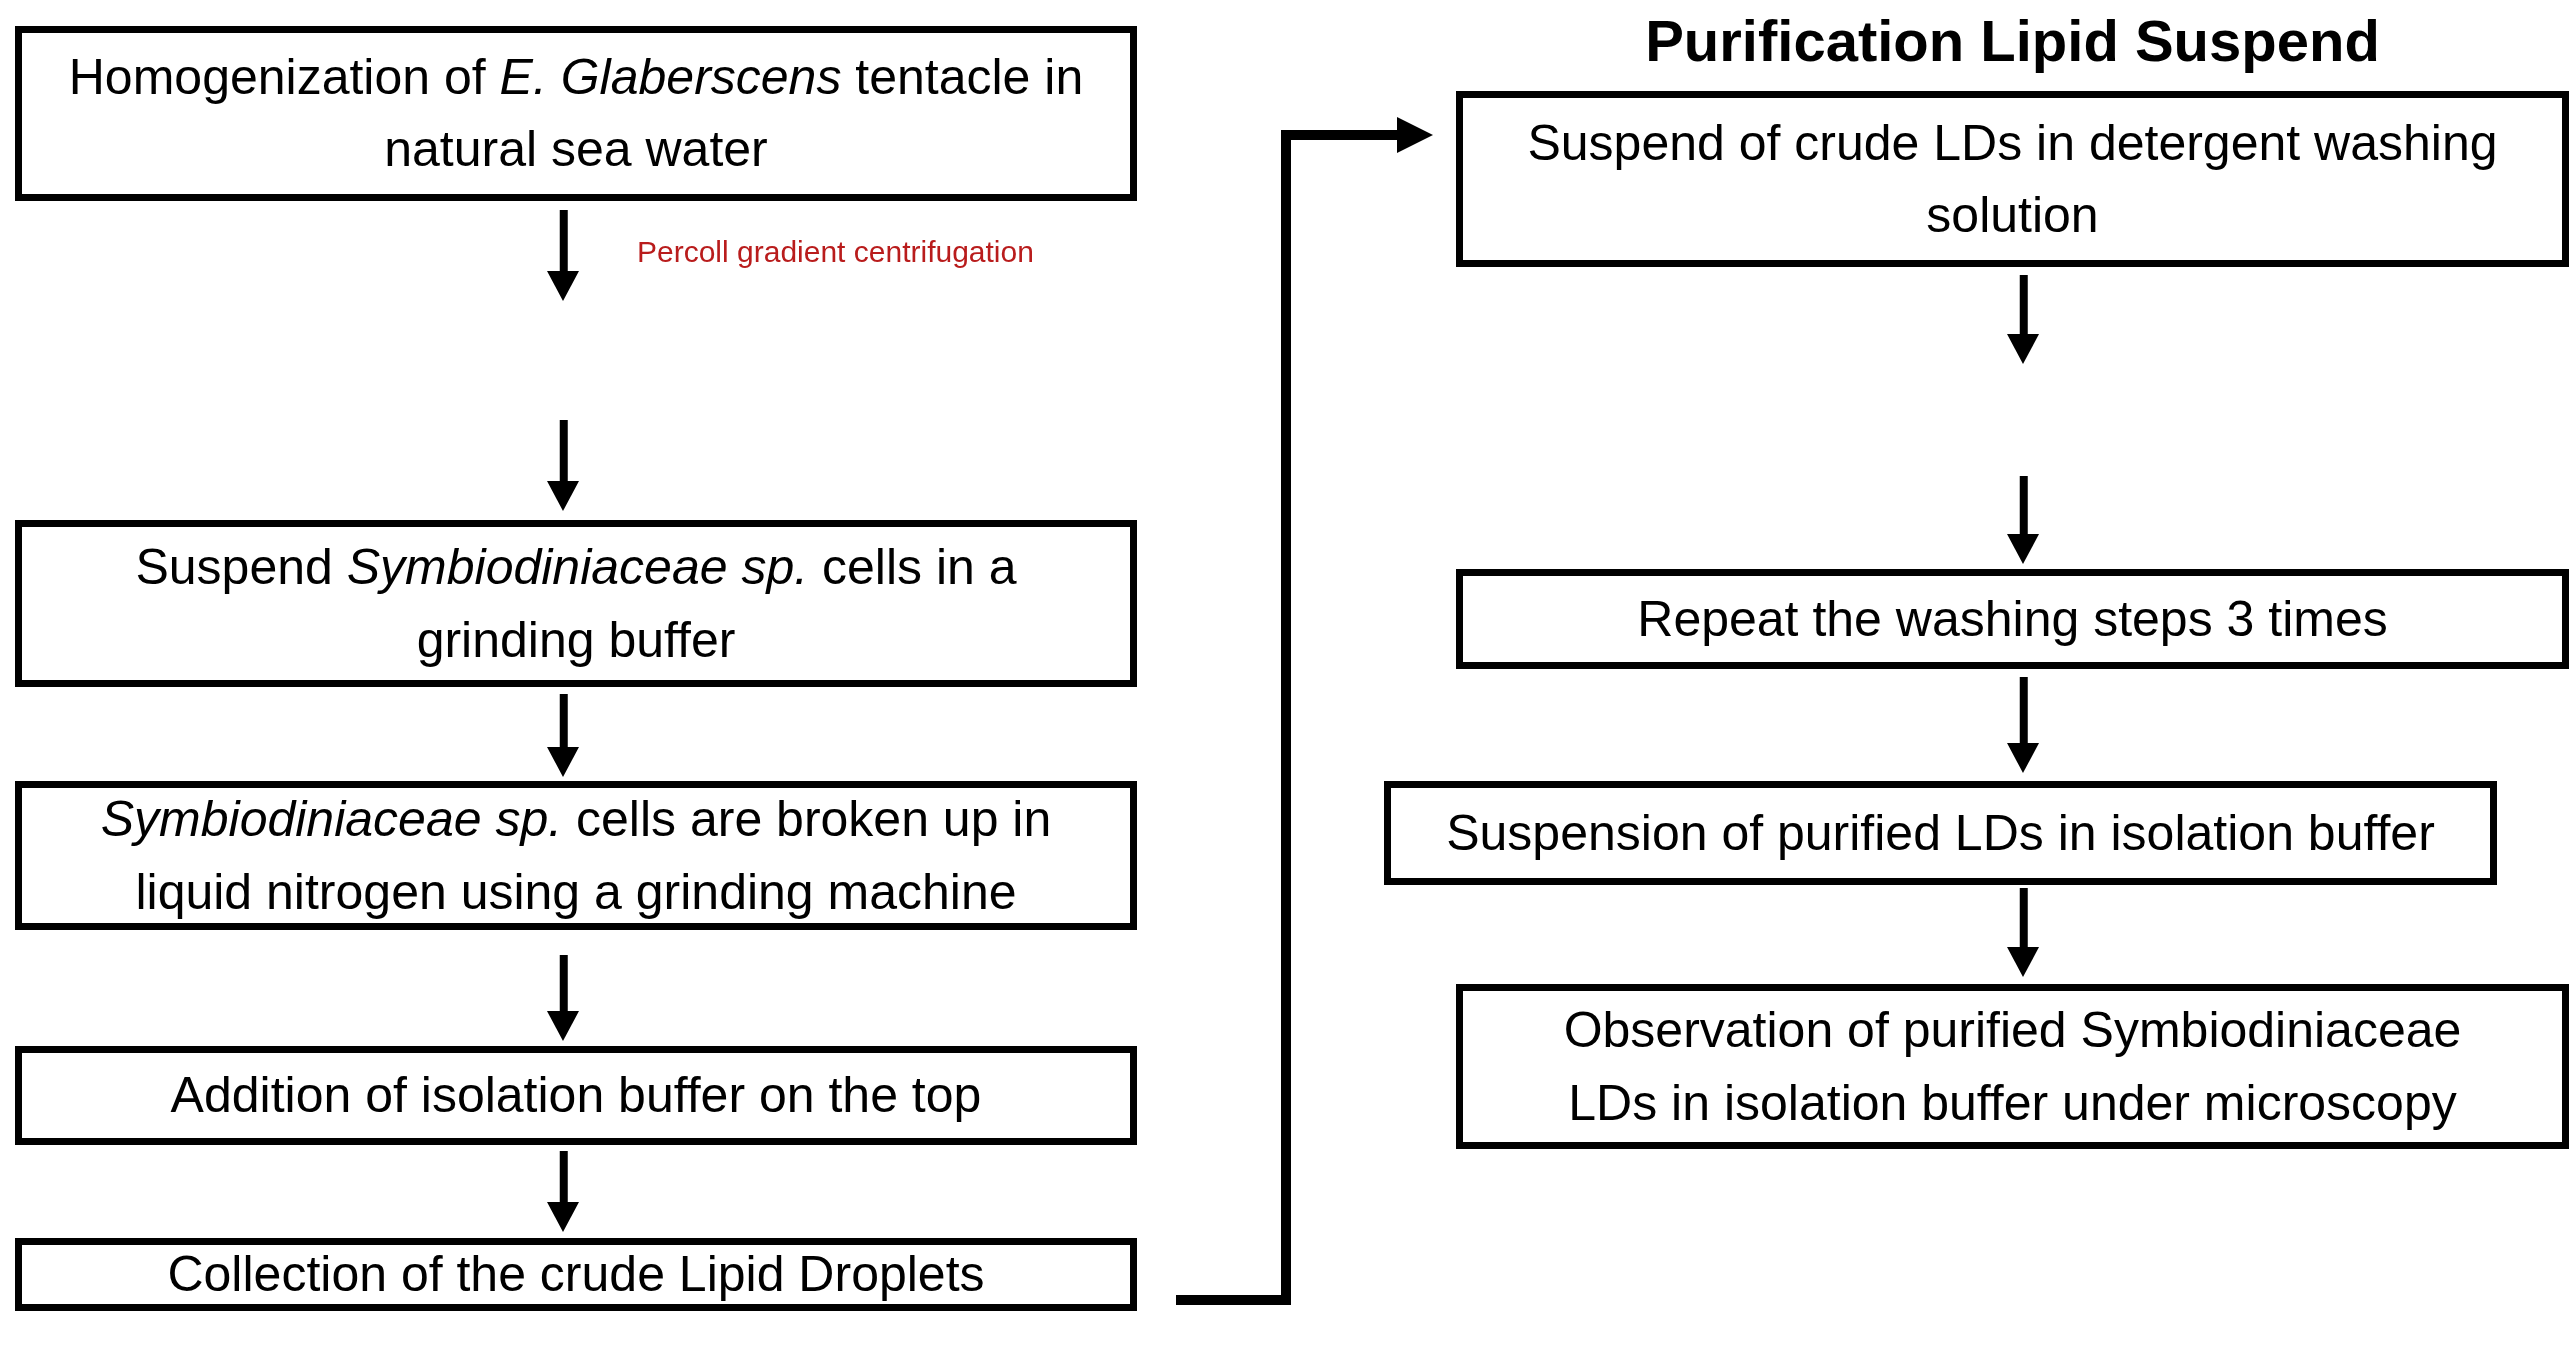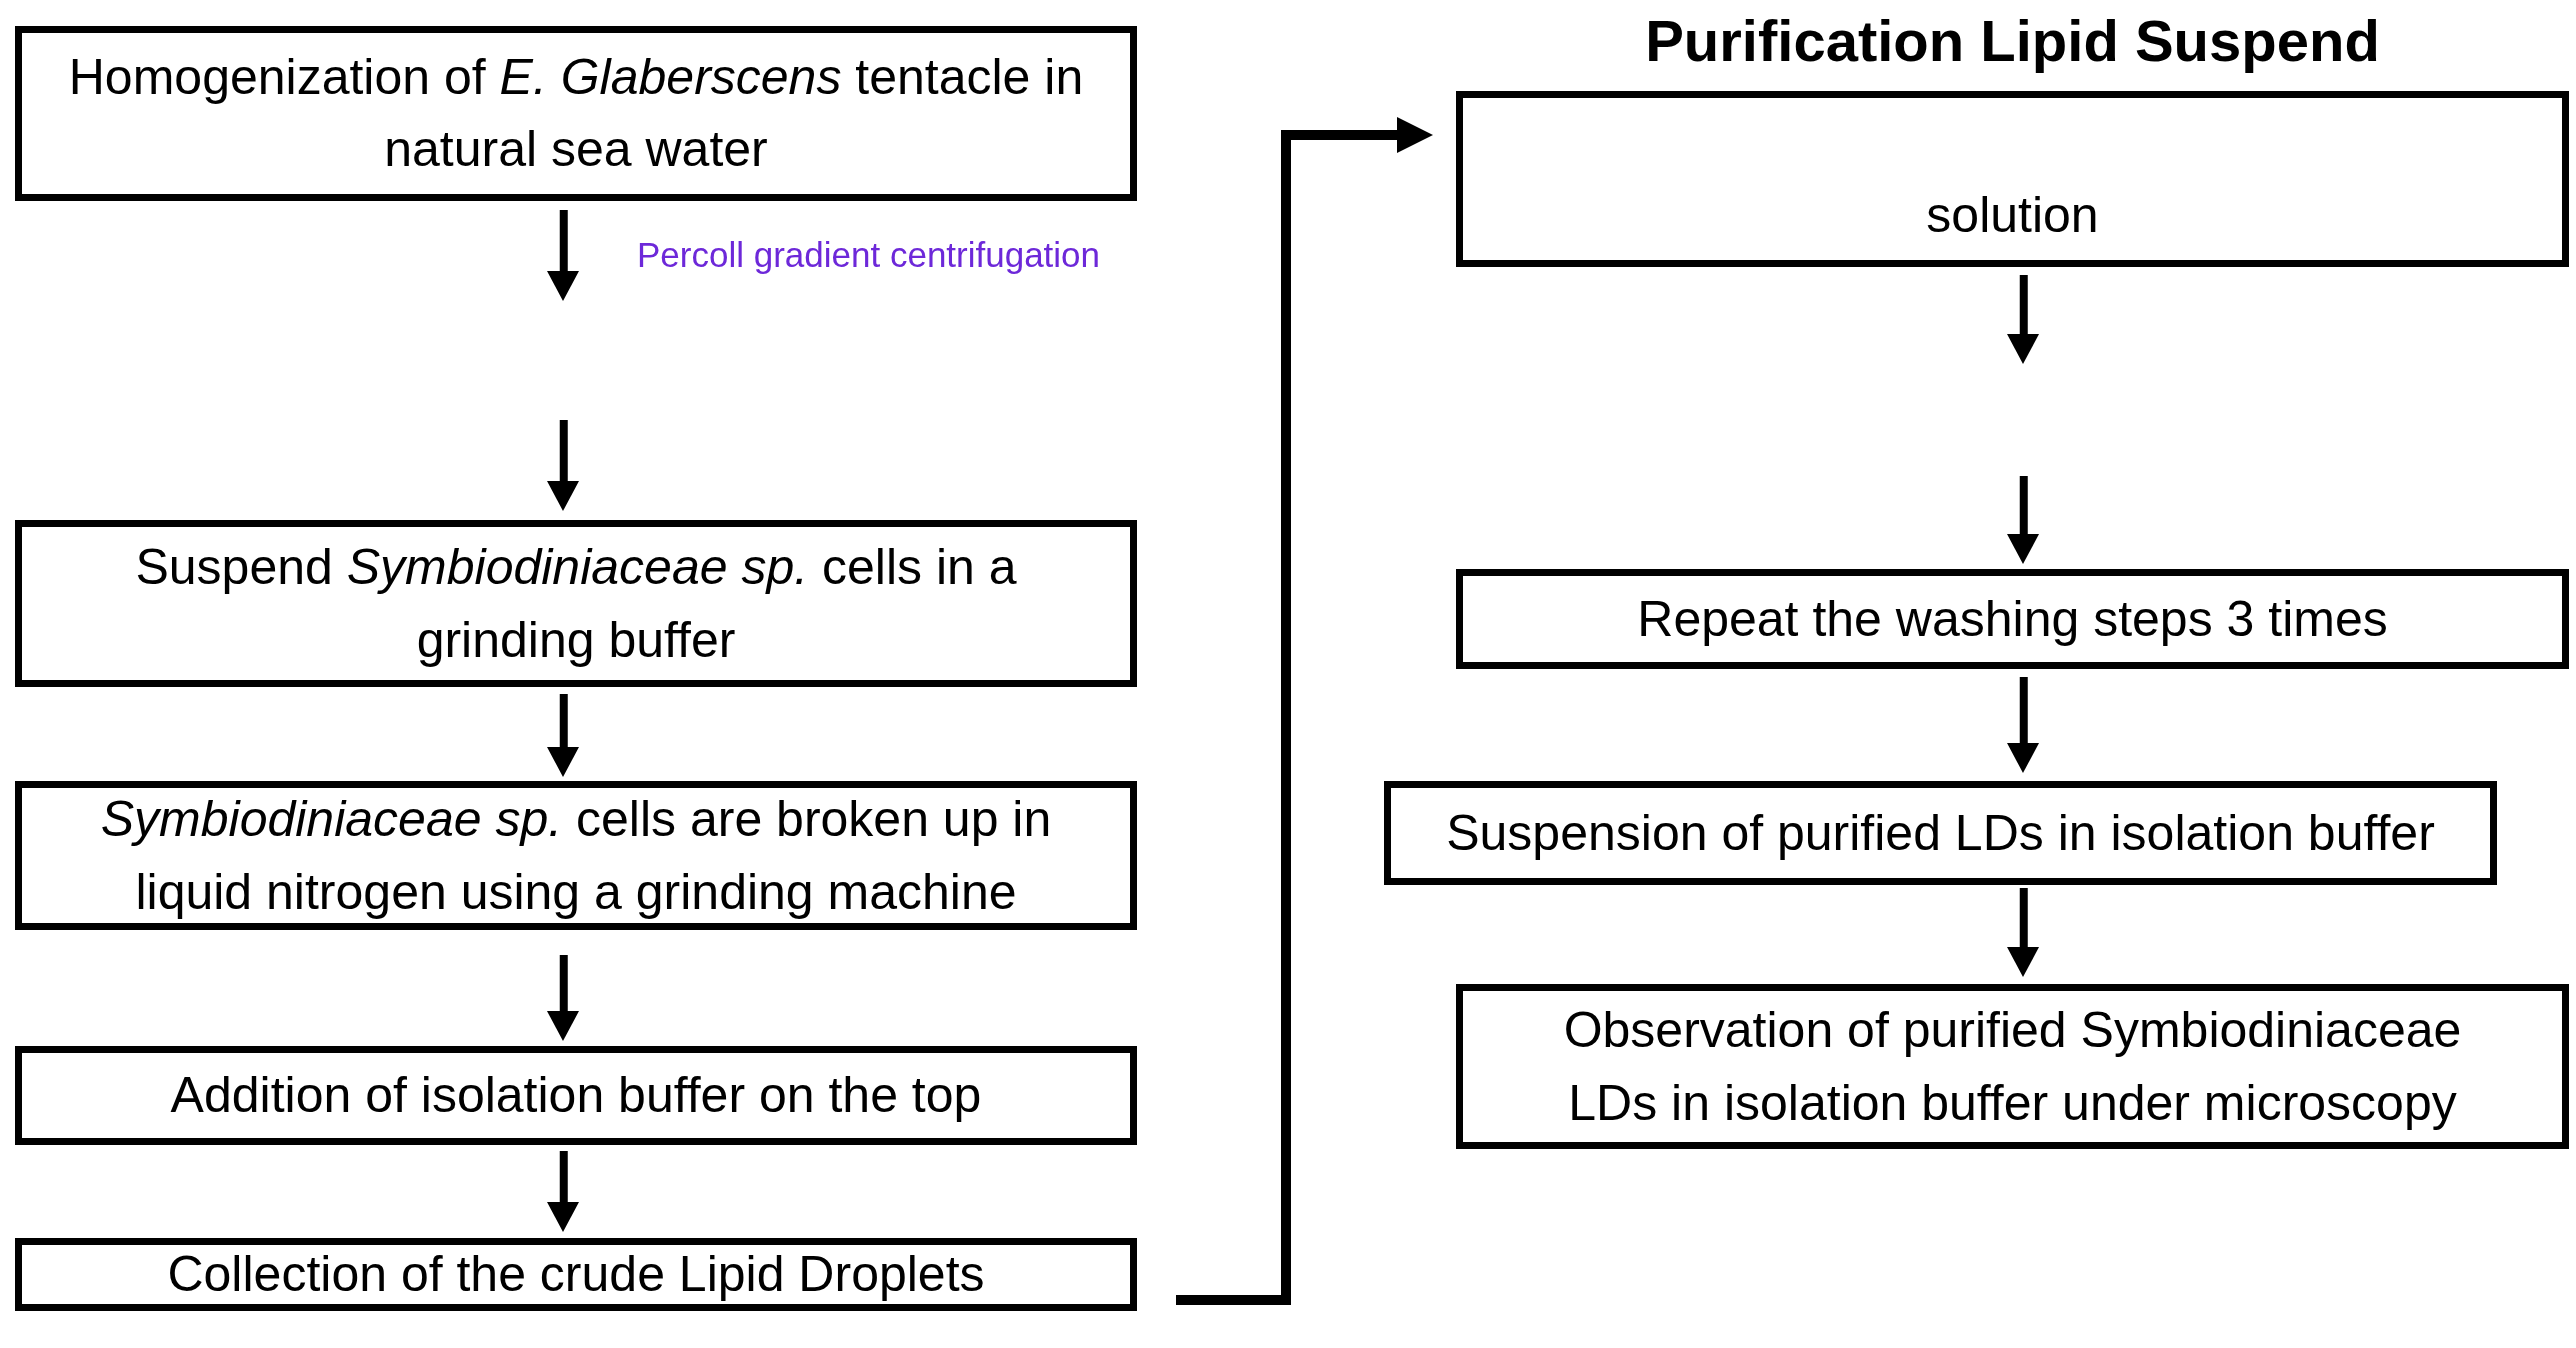--- a/index.html
+++ b/index.html
@@ -13,21 +13,21 @@
     display:flex;align-items:center;justify-content:center;text-align:center;
     font-size:50px;line-height:1.45;white-space:nowrap;color:#000;
   }
   .box .box-text{width:100%;}
   .box i{font-style:italic;text-align:center;}
   .col-title{
     position:absolute;text-align:center;font-size:58px;font-weight:bold;
     white-space:nowrap;color:#000;
   }
   .arrow-label{
-    position:absolute;font-size:35px;white-space:nowrap;color:#6d28d9;
+    position:absolute;font-size:30px;white-space:nowrap;color:#b91c1c;
   }
   .varrow{position:absolute;width:33px;}
   .varrow .shaft{
     position:absolute;top:0;left:50%;transform:translateX(-50%);
     width:8.5px;height:calc(100% - 29px);background:#000;
   }
   .varrow .head{
     position:absolute;bottom:0;left:0;width:0;height:0;
     border-left:16.4px solid transparent;border-right:16.4px solid transparent;
     border-top:30px solid #000;
@@ -92,21 +92,21 @@
   </div>
 
   <div class="conn" style="left:1176px;top:1295px;width:114px;height:9.7px"></div>
   <div class="conn" style="left:1281px;top:130px;width:9.7px;height:1175px"></div>
   <div class="conn" style="left:1281px;top:130px;width:119px;height:9.7px"></div>
   <div class="conn-head" style="left:1397px;top:117px"></div>
 
   <div class="col-title" style="left:1456px;top:7.3px;width:1113px">Purification Lipid Suspend</div>
 
   <div class="box" style="left:1456px;top:91px;width:1113px;height:176px">
-    <div class="box-text"><br><span>solution</span></div>
+    <div class="box-text"><span>Suspend of crude LDs in detergent washing</span><br><span>solution</span></div>
   </div>
 
   <div class="varrow" style="left:2007px;top:275px;height:89px">
     <div class="shaft"></div>
     <div class="head"></div>
   </div>
 
 
   <div class="varrow" style="left:2007px;top:476px;height:88px">
     <div class="shaft"></div>

